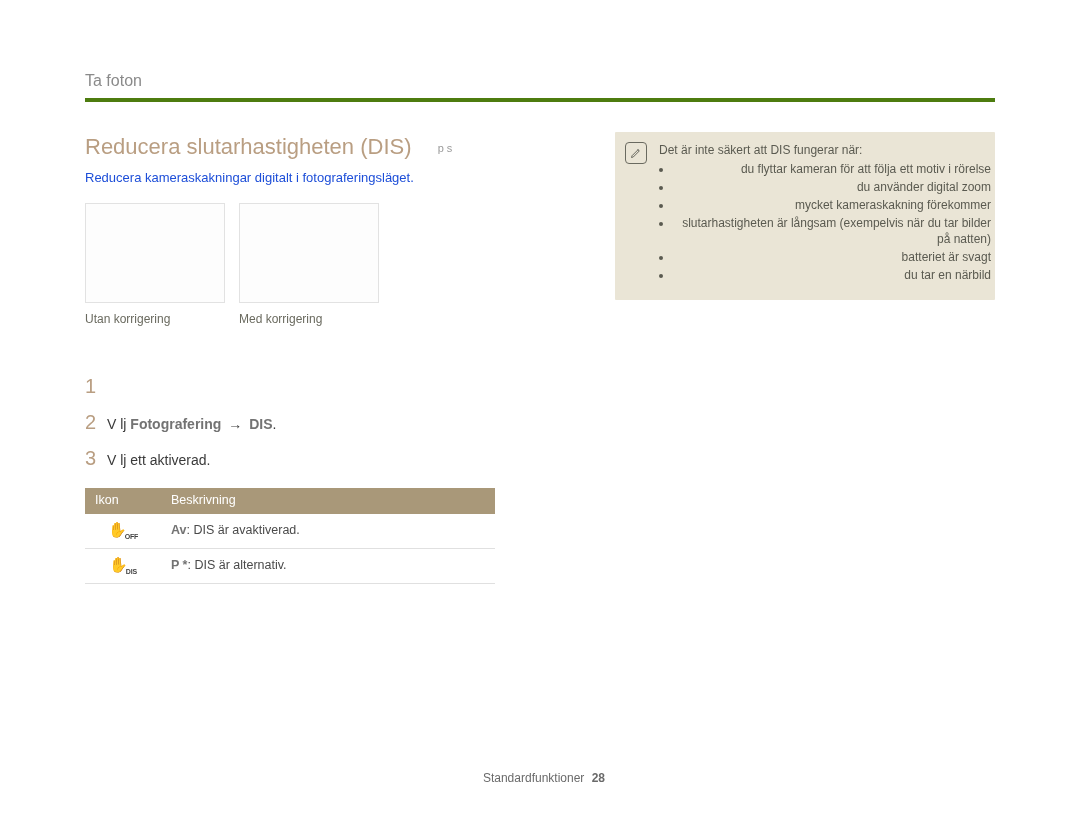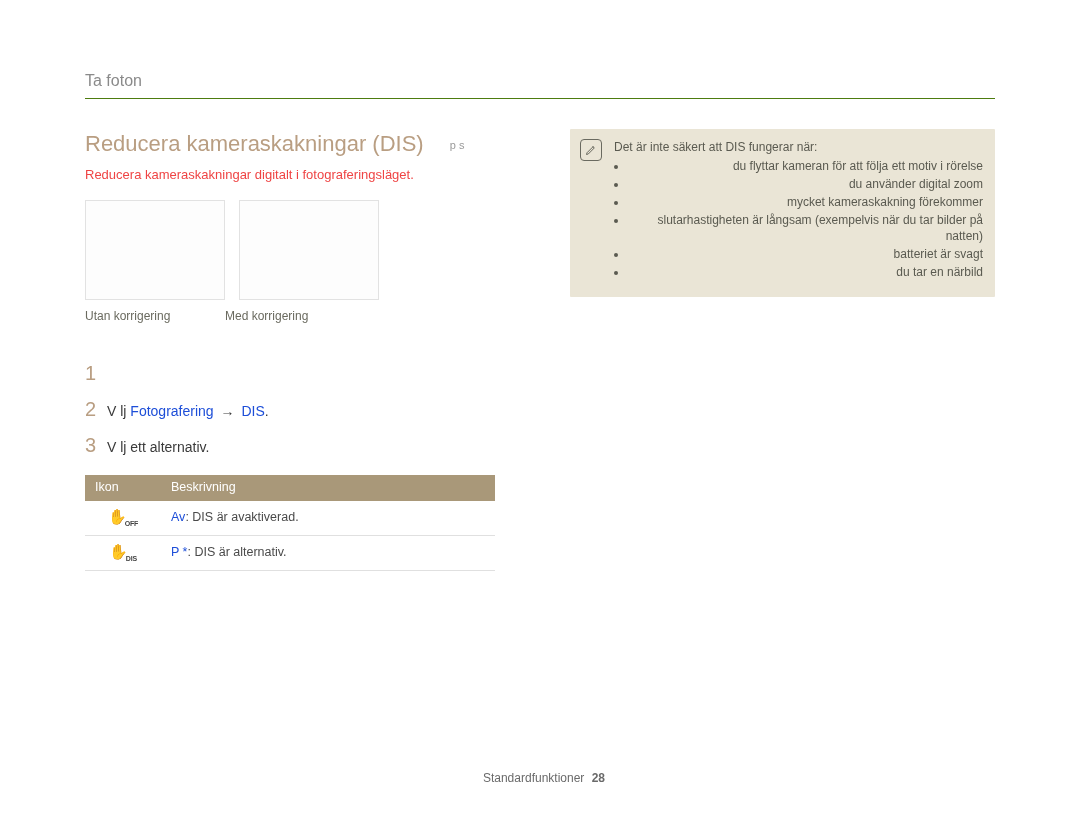--- a/index.html
+++ b/index.html
@@ -16,21 +16,21 @@
   .page {
     position: relative;
     width: 1080px;
     height: 815px;
     box-sizing: border-box;
     padding: 70px 85px 0 85px;
   }
   .breadcrumb {
     font-size: 16px;
     color: #8a8a8a;
-    border-bottom: 1px solid #4d7c0f;
+    border-bottom: 4px solid #4d7c0f;
     padding-bottom: 6px;
     margin-bottom: 30px;
   }
   .columns {
     display: flex;
     gap: 55px;
   }
   .col-left {
     width: 430px;
   }
@@ -45,38 +45,39 @@
     margin: 0 0 6px 0;
   }
   .title .small {
     font-size: 11px;
     color: #9a9a9a;
     vertical-align: middle;
     margin-left: 20px;
   }
   .subtitle {
     font-size: 13px;
-    color: #ef4444;
+    color: #1d4ed8;
     margin-bottom: 16px;
   }
   .image-row {
     display: flex;
     gap: 14px;
     margin-bottom: 8px;
   }
   .img-box {
     width: 140px;
     height: 100px;
     border: 1px solid #e2e2e2;
     background: #fdfdfd;
     box-sizing: border-box;
   }
   .caption-row {
     display: flex;
-    margin-bottom: 34px;
+    gap: 14px;
+    margin-bottom: 44px;
   }
   .caption {
     width: 140px;
     font-size: 12px;
     color: #6a6a5f;
   }
   .steps {
     list-style: none;
     padding: 0;
     margin: 0 0 16px 0;
@@ -131,25 +132,26 @@
   }
   .hand .sub {
     font-size: 7px;
     font-weight: bold;
     letter-spacing: -0.2px;
     vertical-align: sub;
     margin-left: -2px;
   }
   .notebox {
     background: #eae5d6;
-    padding: 10px 12px 12px 44px;
+    padding: 10px 4px 12px 44px;
     font-size: 12px;
     color: #5a5a50;
     position: relative;
     border-radius: 1px;
+    margin-left: 45px;
   }
   .note-icon {
     position: absolute;
     left: 10px;
     top: 10px;
     width: 20px;
     height: 20px;
     border: 1.2px solid #6a6a60;
     border-radius: 4px;
     display: flex;
@@ -171,35 +173,35 @@
     left: 4px;
     width: 100%;
     text-align: center;
     font-size: 12px;
     color: #6a6a6a;
   }
   .footer .pnum {
     font-weight: bold;
     margin-left: 4px;
   }
-  .b { font-weight: normal; color:#1d4ed8; }
+  .b { font-weight: bold; color:#737373; }
 </style>
 </head>
 <body>
 
 <div class="page">
 
   <div class="breadcrumb">Ta foton</div>
 
   <div class="columns">
 
     <div class="col-left">
 
       <h1 class="title">
-        <span>Reducera kameraskakningar (DIS)</span>
+        <span>Reducera slutarhastigheten (DIS)</span>
         <span class="small">p s</span>
       </h1>
 
       <div class="subtitle">Reducera kameraskakningar digitalt i fotograferingsläget.</div>
 
       <div class="image-row">
         <div class="img-box"></div>
         <div class="img-box"></div>
       </div>
       <div class="caption-row">
@@ -212,21 +214,21 @@
           <span class="step-num">1</span>
         </li>
         <li>
           <span class="step-num">2</span>
           <span class="step-text">
             <span>V lj </span><span class="b">Fotografering</span> <span class="arrow">→</span> <span class="b">DIS</span><span>.</span>
           </span>
         </li>
         <li>
           <span class="step-num">3</span>
-          <span class="step-text">V lj ett alternativ.</span>
+          <span class="step-text">V lj ett aktiverad.</span>
         </li>
       </ol>
 
       <table class="opts">
         <thead>
           <tr>
             <th class="th-icon">Ikon</th>
             <th>Beskrivning</th>
           </tr>
         </thead>

